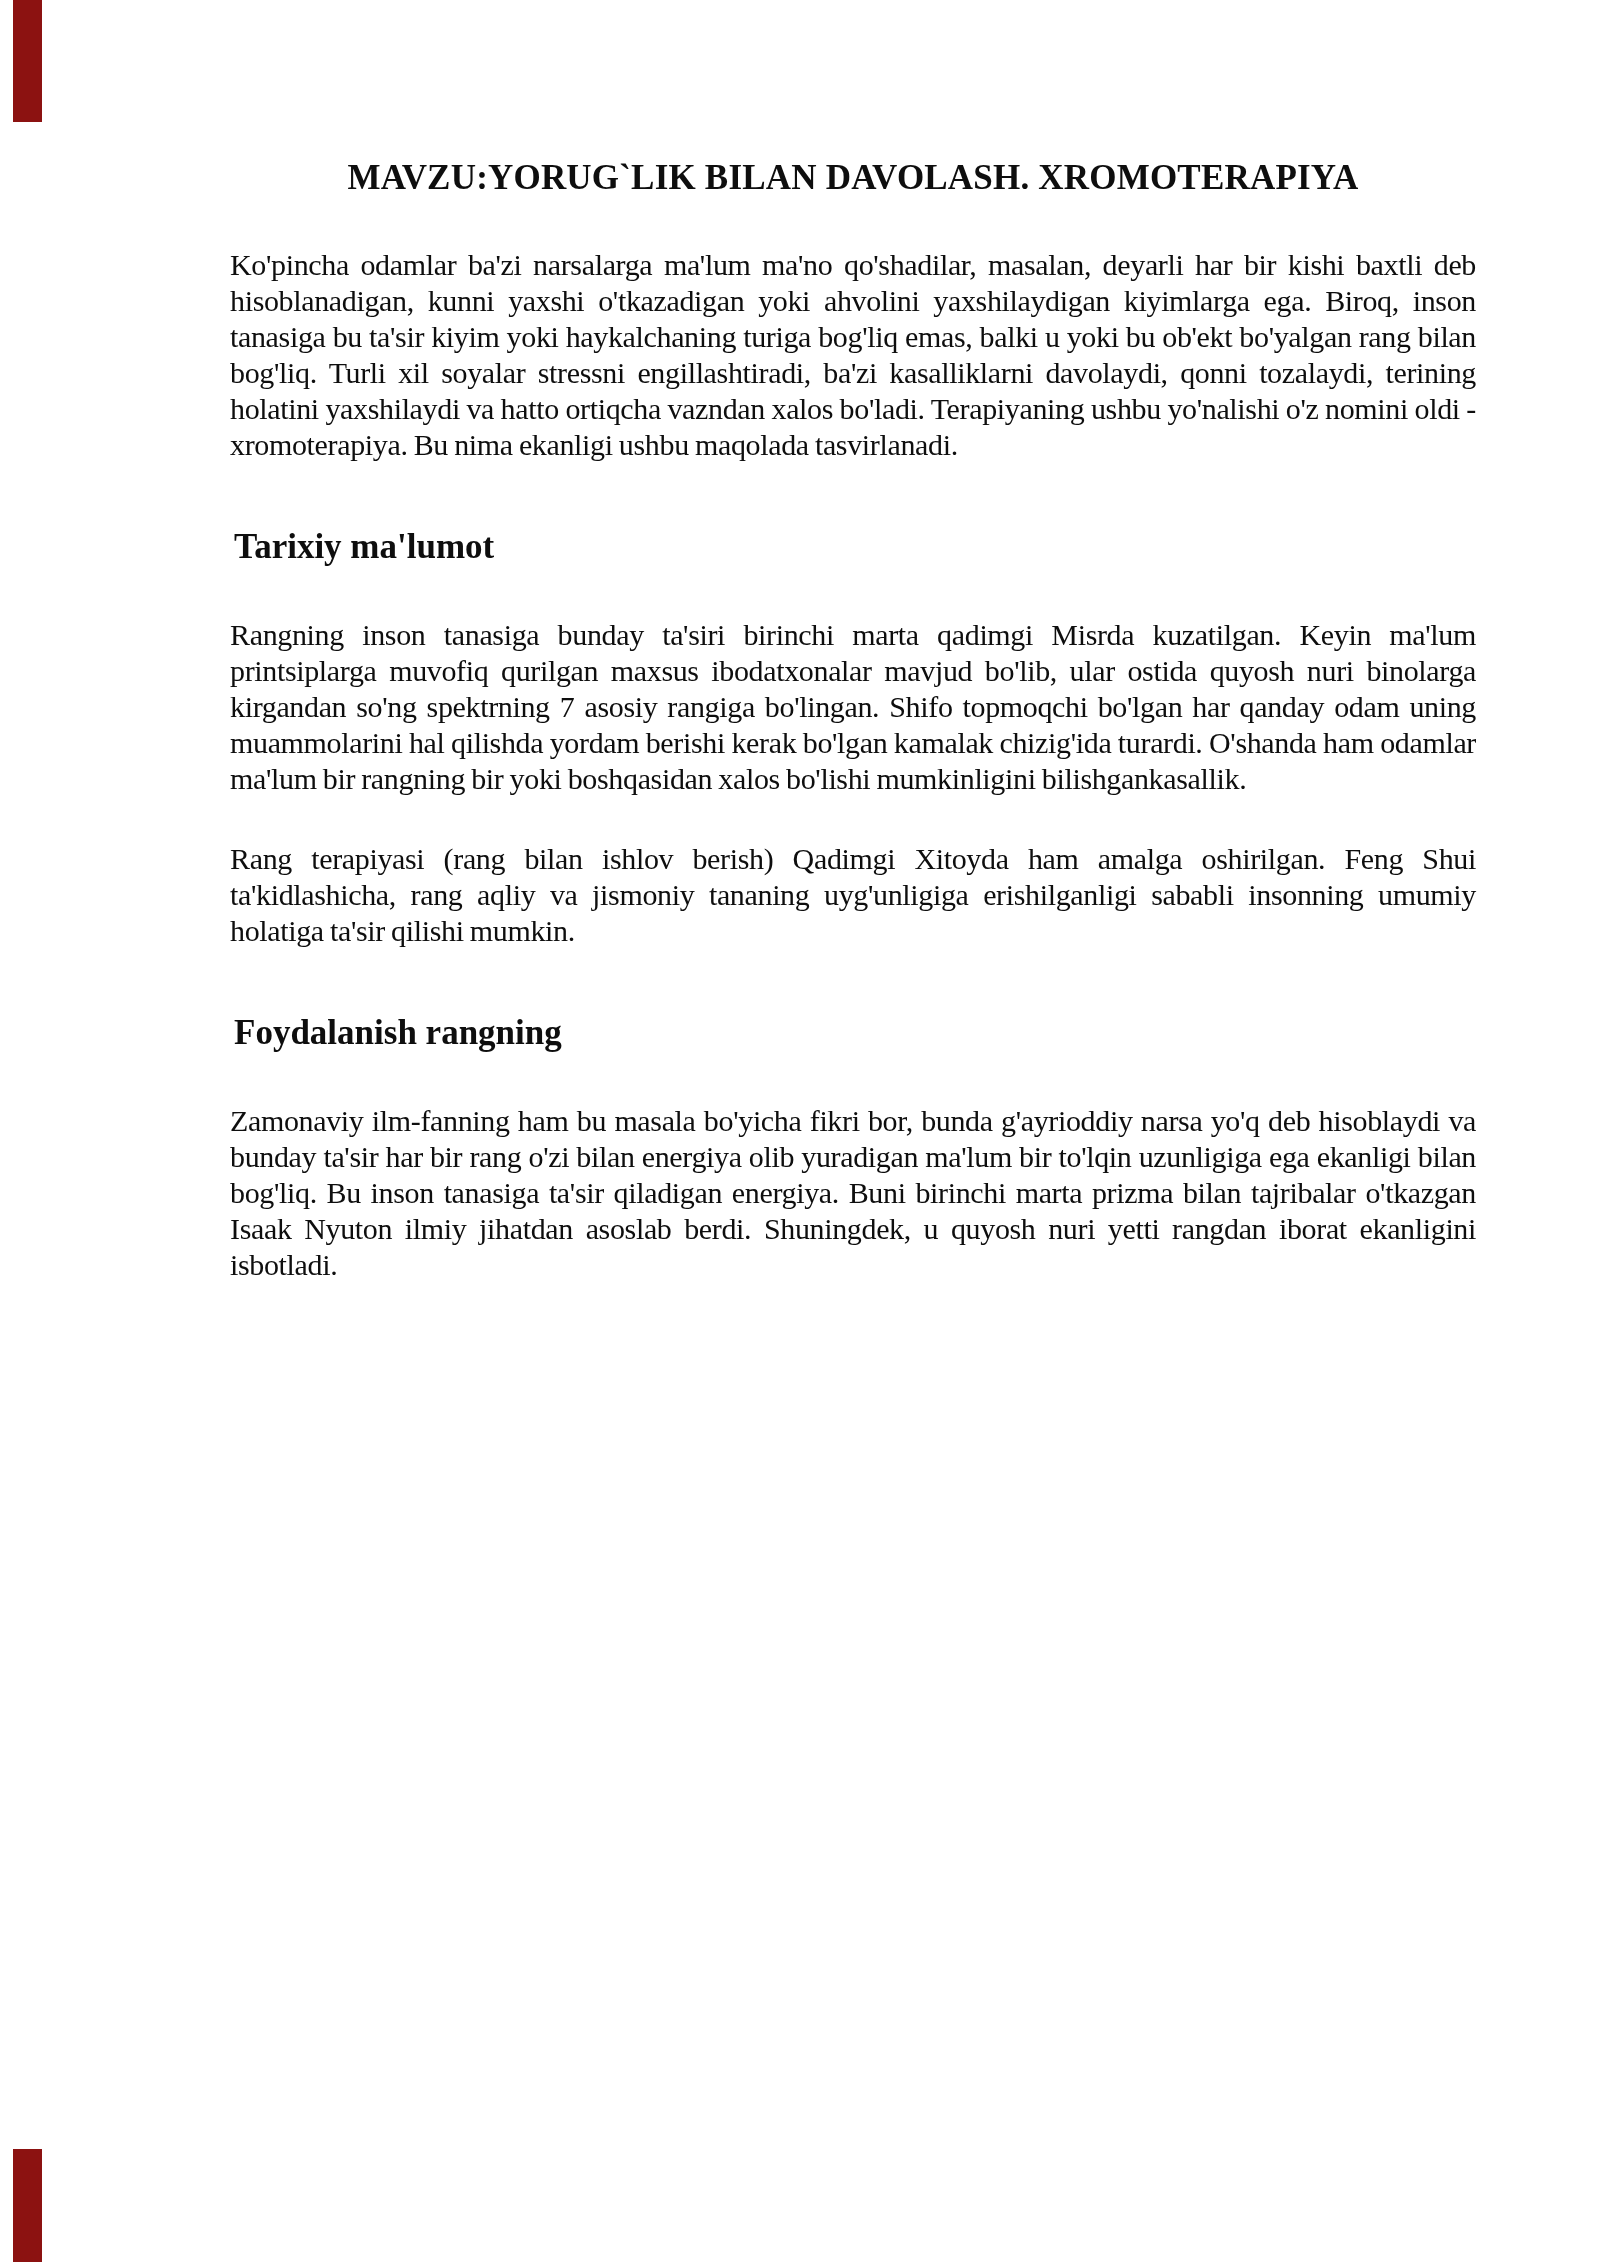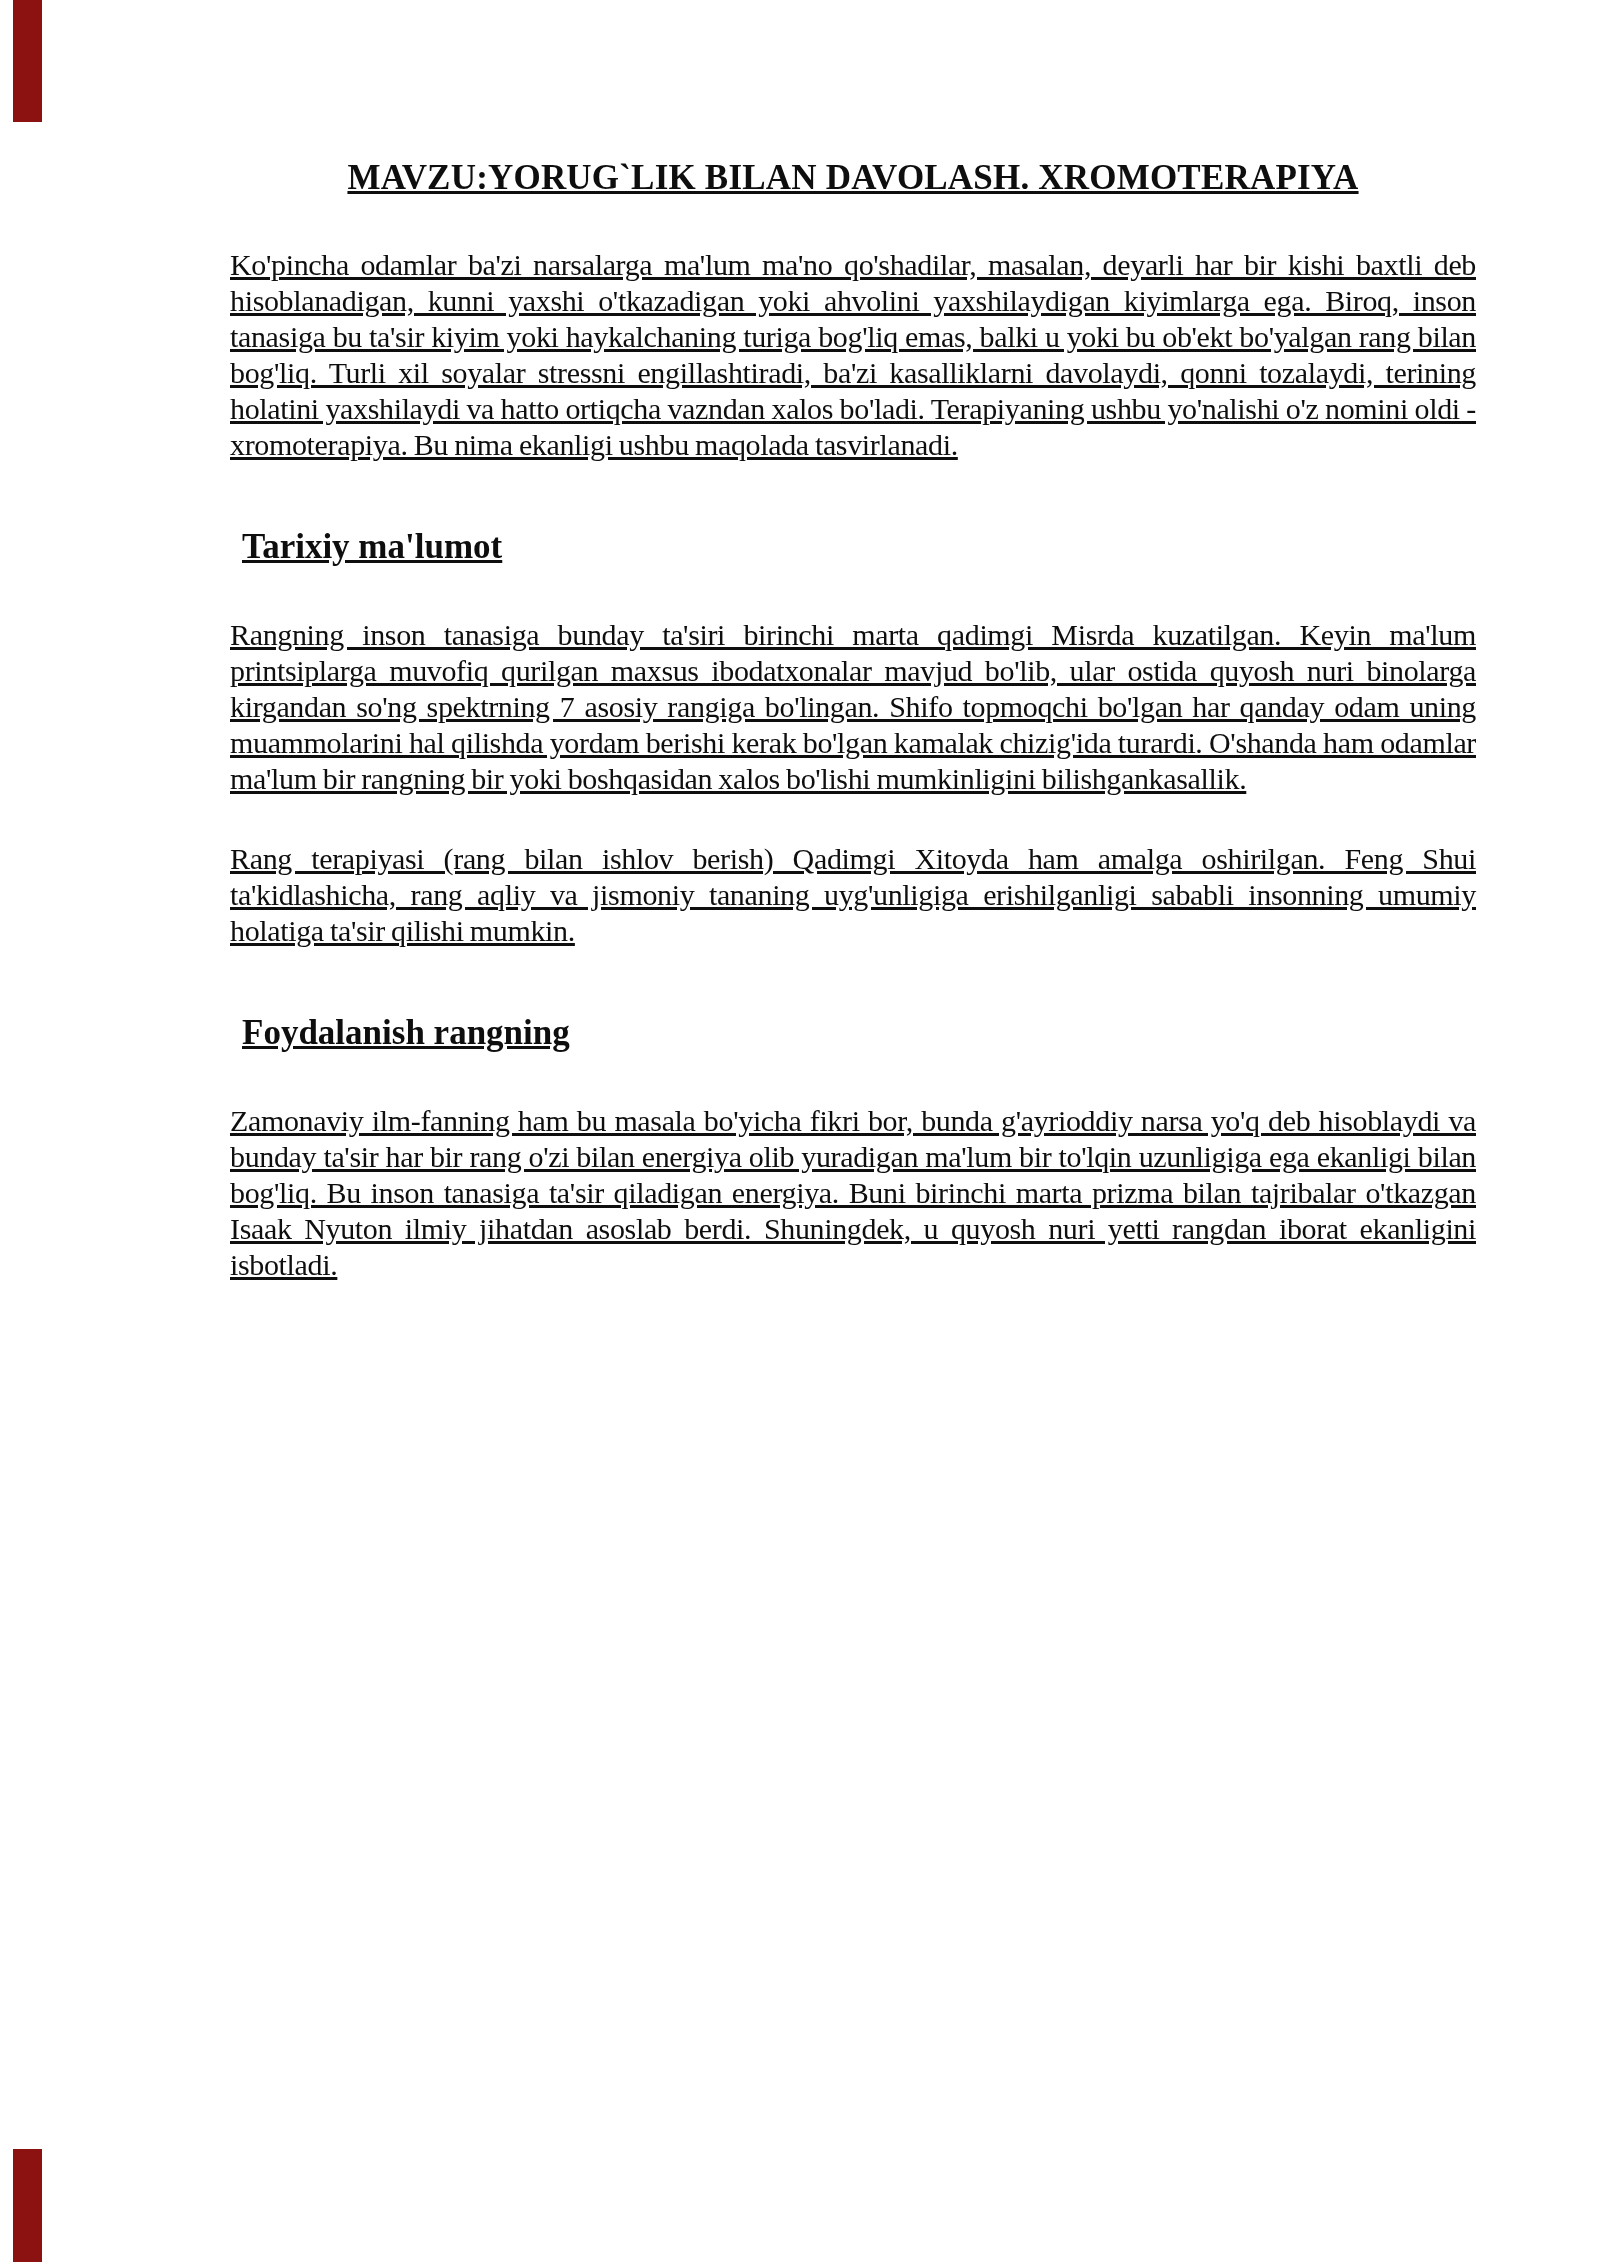--- a/index.html
+++ b/index.html
@@ -19,21 +19,20 @@
     background: #8c1211;
   }
   .accent-bar.top { top: 0; height: 122px; }
   .accent-bar.bottom { bottom: 0; height: 113px; }
 
   .doc {
     position: absolute;
     left: 230px;
     top: 0;
     width: 1246px;
-    text-decoration: underline;
   }
   .doc-title {
     font-size: 35px;
     line-height: 50px;
     font-weight: bold;
     text-align: center;
     letter-spacing: 0.2px;
     margin: 153px 0 0 0;
   }
   .doc p {
@@ -41,21 +40,21 @@
     line-height: 36px;
     text-align: justify;
     margin: 44px 0 0 0;
     letter-spacing: -0.35px;
     word-spacing: -1px;
   }
   .section-heading {
     font-size: 35px;
     line-height: 52px;
     font-weight: bold;
-    margin: 58px 0 0 12px;
+    margin: 58px 0 0 4px;
   }
 </style>
 </head>
 <body style="background: rgb(255, 255, 255); color: rgb(14, 14, 14);">
 
 <div class="page-root">
 
   <div class="accent-bar top" style="background: rgb(140, 18, 17);"></div>
   <div class="accent-bar bottom" style="background: rgb(140, 18, 17);"></div>
 

